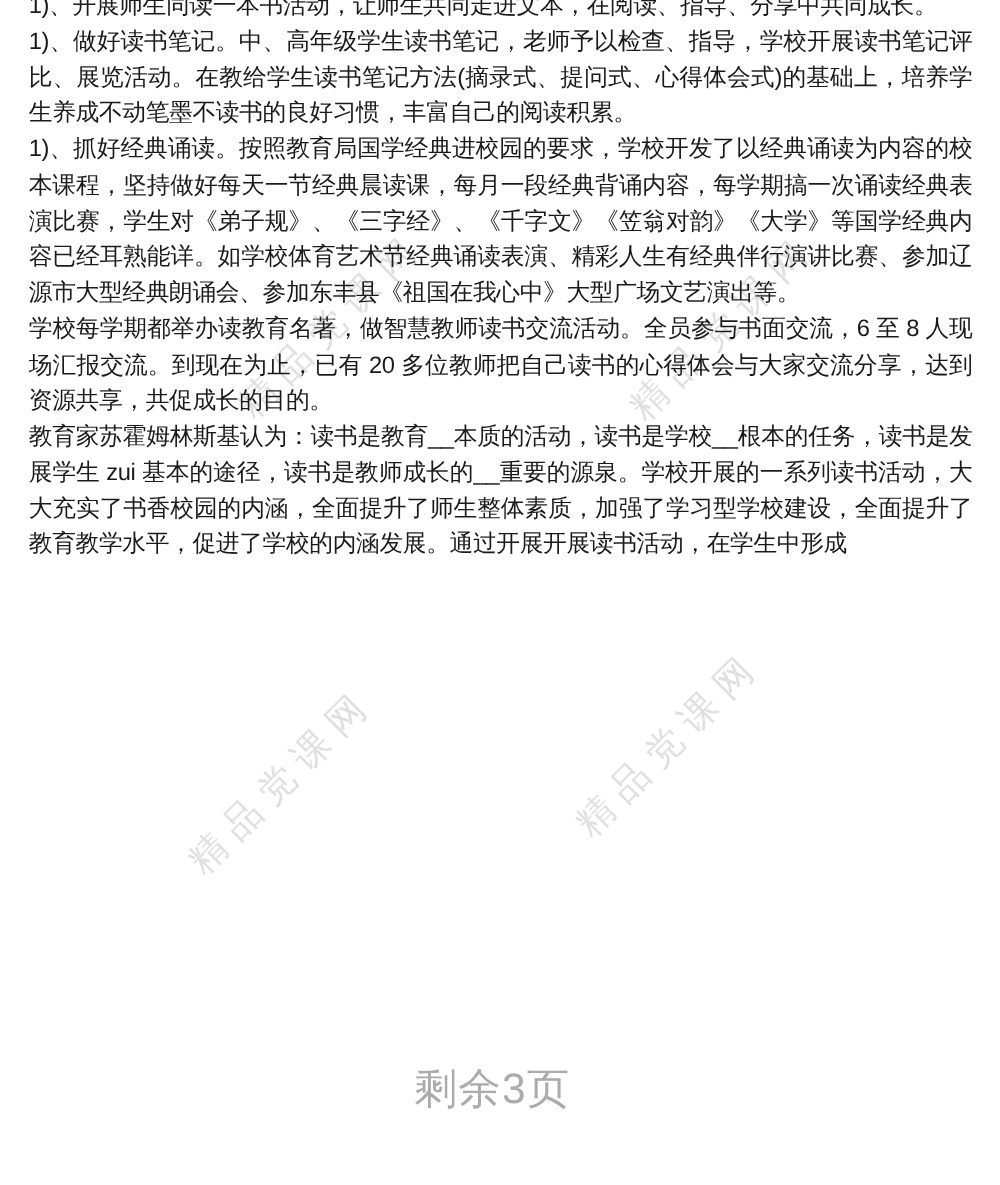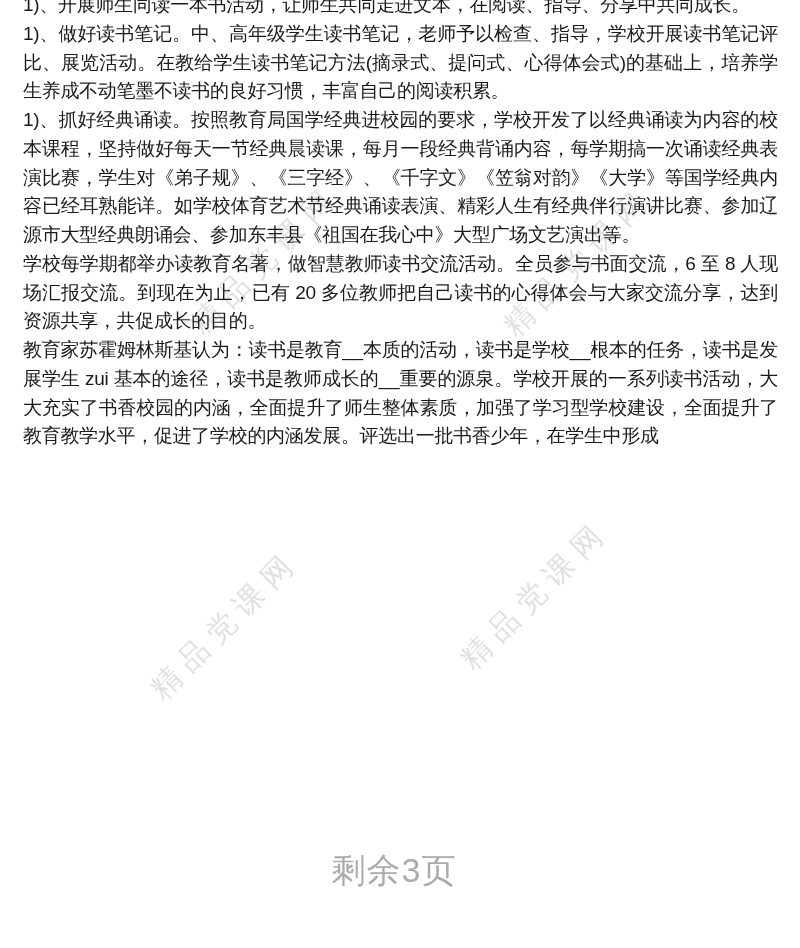--- a/index.html
+++ b/index.html
@@ -74,20 +74,20 @@
     <span class="watermark" style="left:578px; top:262px;">精品党课网</span>
     <span class="watermark" style="left:225px; top:625px;">精品党课网</span>
     <span class="watermark" style="left:535px; top:595px;">精品党课网</span>
   </div>
 
   <div class="doc-text">
     <p>1)、开展师生同读一本书活动，让师生共同走进文本，在阅读、指导、分享中共同成长。</p>
     <p>1)、做好读书笔记。中、高年级学生读书笔记，老师予以检查、指导，学校开展读书笔记评比、展览活动。在教给学生读书笔记方法(摘录式、提问式、心得体会式)的基础上，培养学生养成不动笔墨不读书的良好习惯，丰富自己的阅读积累。</p>
     <p>1)、抓好经典诵读。按照教育局国学经典进校园的要求，学校开发了以经典诵读为内容的校本课程，坚持做好每天一节经典晨读课，每月一段经典背诵内容，每学期搞一次诵读经典表演比赛，学生对《弟子规》、《三字经》、《千字文》《笠翁对韵》《大学》等国学经典内容已经耳熟能详。如学校体育艺术节经典诵读表演、精彩人生有经典伴行演讲比赛、参加辽源市大型经典朗诵会、参加东丰县《祖国在我心中》大型广场文艺演出等。</p>
     <p>学校每学期都举办读教育名著，做智慧教师读书交流活动。全员参与书面交流，6 至 8 人现场汇报交流。到现在为止，已有 20 多位教师把自己读书的心得体会与大家交流分享，达到资源共享，共促成长的目的。</p>
-    <p>教育家苏霍姆林斯基认为：读书是教育__本质的活动，读书是学校__根本的任务，读书是发展学生 zui 基本的途径，读书是教师成长的__重要的源泉。学校开展的一系列读书活动，大大充实了书香校园的内涵，全面提升了师生整体素质，加强了学习型学校建设，全面提升了教育教学水平，促进了学校的内涵发展。评选出一批书香少年，在学生中形成</p>
+    <p>教育家苏霍姆林斯基认为：读书是教育__本质的活动，读书是学校__根本的任务，读书是发展学生 zui 基本的途径，读书是教师成长的__重要的源泉。学校开展的一系列读书活动，大大充实了书香校园的内涵，全面提升了师生整体素质，加强了学习型学校建设，全面提升了教育教学水平，促进了学校的内涵发展。通过开展开展读书活动，在学生中形成</p>
   </div>
 
   <div class="footer-note">
     <span>剩余3页</span>
   </div>
 
 </div>
 
 </body></html>

